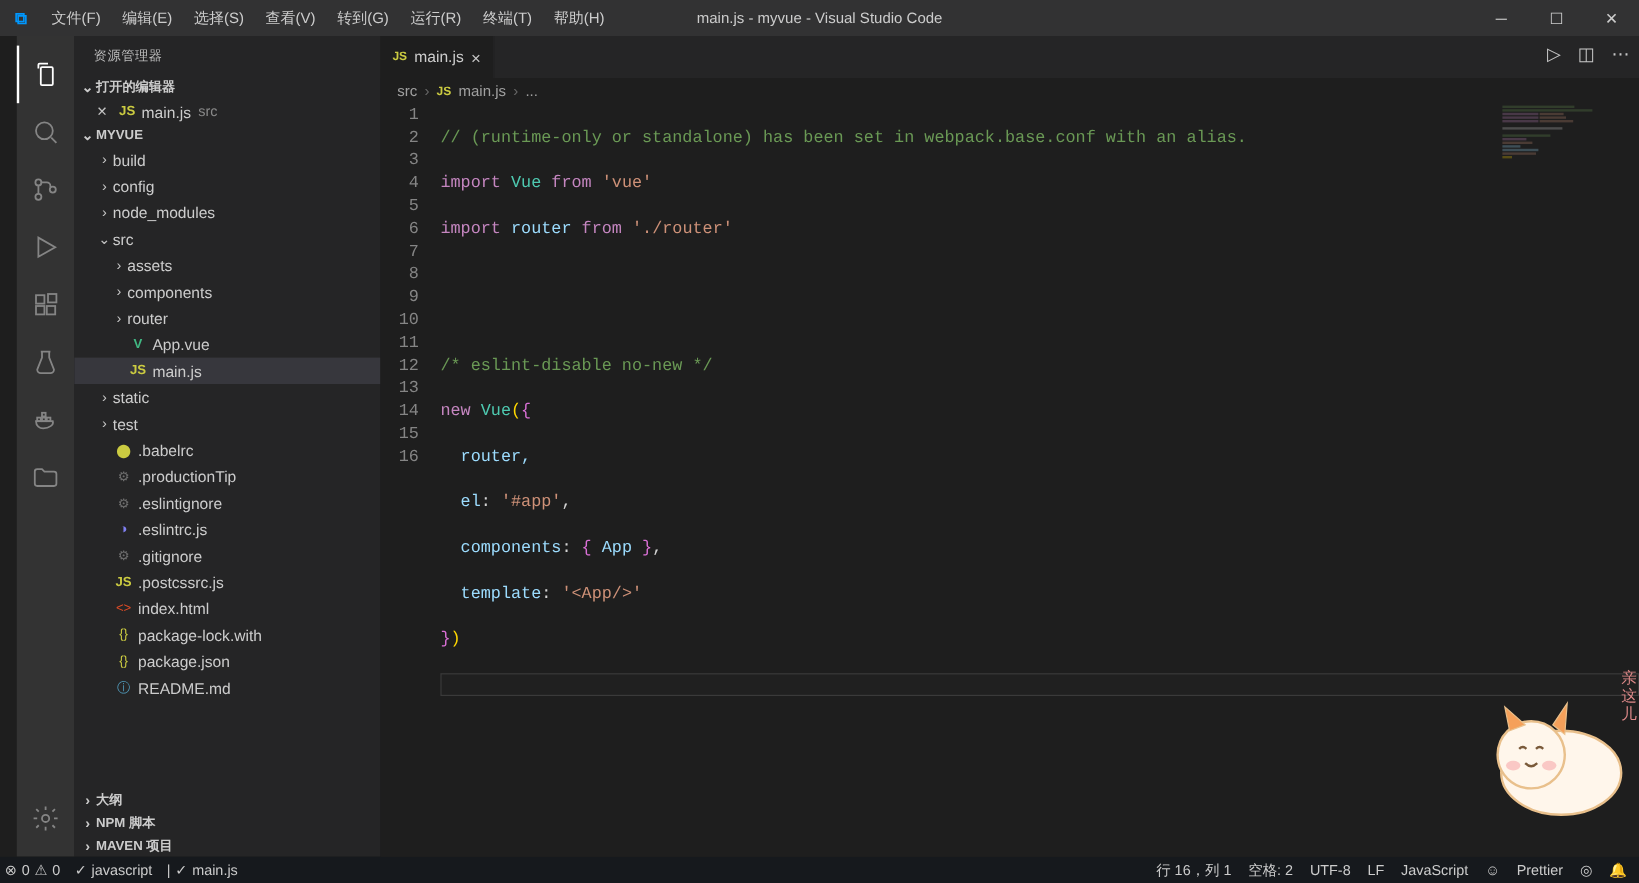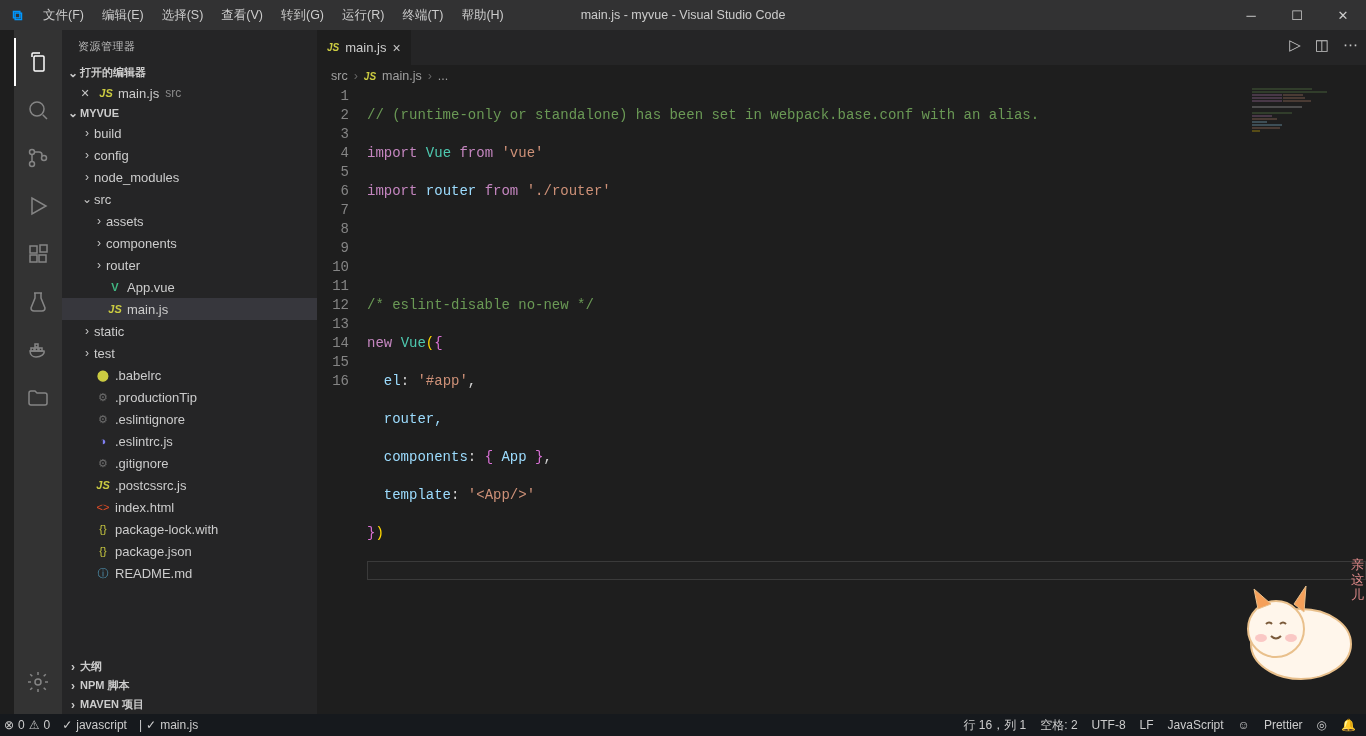--- a/index.html
+++ b/index.html
@@ -48,21 +48,21 @@
 .tree { font-size:13px; }
 .tree-row { display:flex; align-items:center; height:22px; padding-left:8px; cursor:default; white-space:nowrap; }
 .tree-row.selected { background:#37373d; }
 .tree-row .indent { display:inline-block; }
 .tree-row .chev { width:14px; text-align:center; color:#c5c5c5; font-size:12px; }
 .tree-row .nochev { width:14px; }
 .tree-row .ficon { width:18px; display:flex; justify-content:center; align-items:center; margin-right:3px; font-size:11px; }
 .tree-row .label { color:#cccccc; }
 .tree-row .dimlabel { color:#8a8a8a; margin-left:6px; font-size:12px; }
 
-.ic-js { color:#cbcb41; font-weight:bold; font-size:10px;font-style:italic; }
+.ic-js { color:#cbcb41; font-weight:bold; font-size:10px; }
 .ic-vue { color:#41b883; font-weight:bold; font-size:11px; }
 .ic-gear { color:#6d6d6d; }
 .ic-json { color:#cbcb41; }
 .ic-html { color:#e44d26; }
 .ic-info { color:#519aba; }
 .ic-close { color:#c5c5c5; }
 
 .editor-area { flex:1; display:flex; flex-direction:column; background:#1e1e1e; position:relative; }
 .tabs { height:35px; background:#252526; display:flex; align-items:stretch; }
 .tab { display:flex; align-items:center; background:#1e1e1e; padding:0 10px; gap:6px; border-right:1px solid #252526; }
@@ -395,22 +395,22 @@
           <div class="ln">16</div>
       </div>
       <div class="code">
 <div class="ln"><span class="tok-comment">// (</span><span class="tok-comment" style="color:#6a9955">runtime-only or standalone</span><span class="tok-comment">) has been set in webpack.base.conf with an alias.</span></div>
 <div class="ln"><span class="tok-keyword">import</span> <span class="tok-class">Vue</span> <span class="tok-keyword">from</span> <span class="tok-string">'vue'</span></div>
 <div class="ln"><span class="tok-keyword">import</span> <span class="tok-var">router</span> <span class="tok-keyword">from</span> <span class="tok-string">'./router'</span></div>
 <div class="ln"></div>
 <div class="ln"></div>
 <div class="ln"><span class="tok-comment">/* eslint-disable no-new */</span></div>
 <div class="ln"><span class="tok-keyword">new</span> <span class="tok-class">Vue</span><span class="tok-paren">(</span><span class="tok-brace">{</span></div>
+<div class="ln">  <span class="tok-prop">router,</span></div>
 <div class="ln">  <span class="tok-prop">el</span><span class="tok-punc">:</span> <span class="tok-string">'#app'</span><span class="tok-punc">,</span></div>
-<div class="ln">  <span class="tok-prop">router,</span></div>
 <div class="ln">  <span class="tok-prop">components</span><span class="tok-punc">:</span> <span class="tok-brace">{</span> <span class="tok-var">App</span> <span class="tok-brace">}</span><span class="tok-punc">,</span></div>
 <div class="ln">  <span class="tok-prop">template</span><span class="tok-punc">:</span> <span class="tok-string">'&lt;App/&gt;'</span></div>
 <div class="ln"><span class="tok-brace">}</span><span class="tok-paren">)</span></div>
 <div class="ln currentline"></div>
       </div>
       <div class="minimap">
         <div class="mline">
             <span class="mtok" style="width:60px;background:#6a9955"></span>
           </div>
         <div class="mline">

